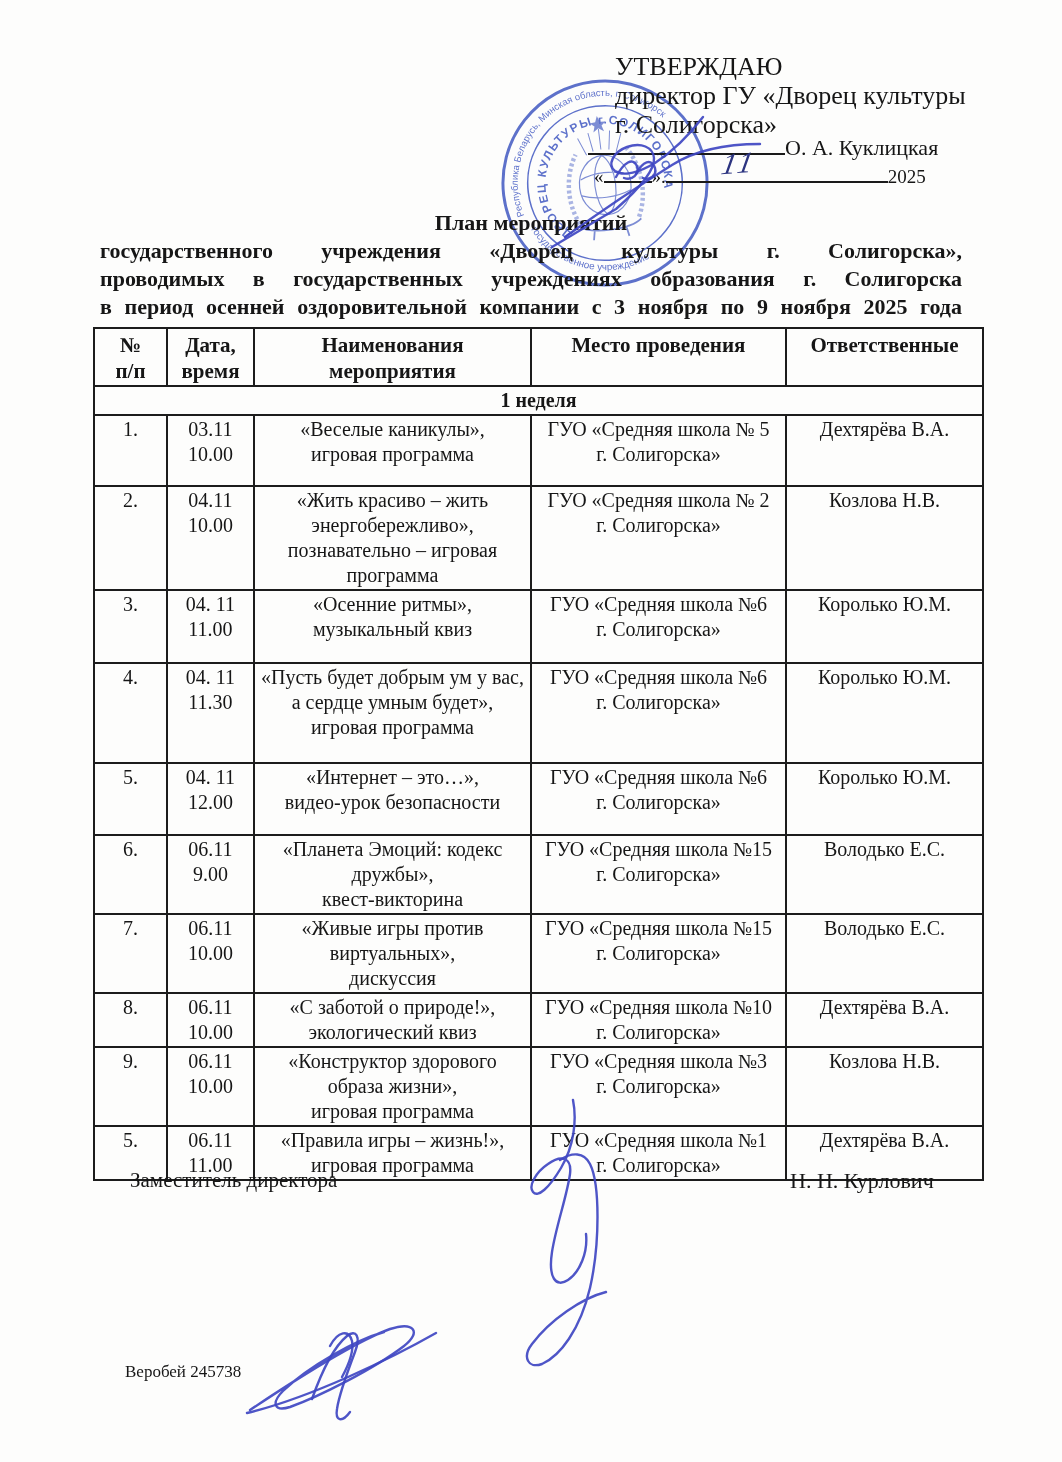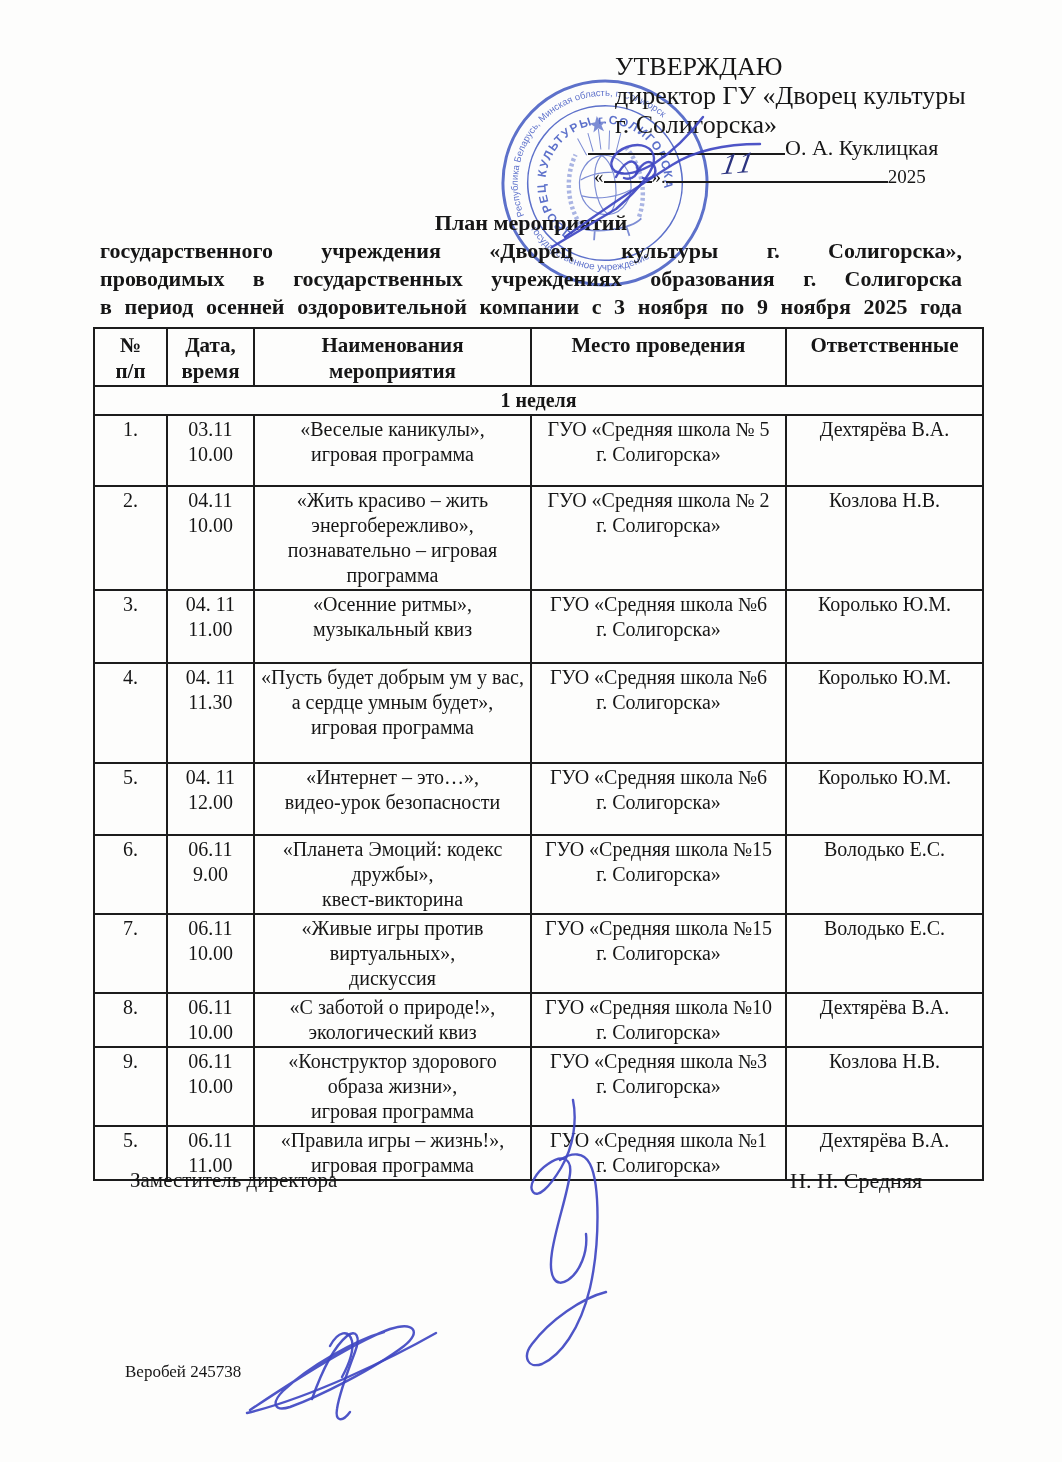--- a/index.html
+++ b/index.html
@@ -287,21 +287,21 @@
       <td>
             <div>ГУО «Средняя школа №1</div>
             <div>г. Солигорска»</div>
           </td>
       <td class="resp">Дехтярёва В.А.</td>
     </tr>
   </tbody>
     </table>
 
   <div class="foot-pos">Заместитель директора</div>
-  <div class="foot-name">Н. Н. Средняя</div>
+  <div class="foot-name">Н. Н. Курлович</div>
   <div class="bottom-note">Веробей 245738</div>
 
   <svg class="pen" width="1062" height="1462" viewBox="0 0 1062 1462">
     <g>
       <path d="M 703 117 C 690 134 672 152 655 163 C 640 172 624 177 615 171 C 607 165 613 152 627 147 C 641 142 653 147 654 158 C 655 170 640 188 616 209 L 552 247"></path>
       <path d="M 565 237 C 600 212 648 180 672 165 C 694 151 722 144 760 144"></path>
     </g>
     <g>
       <path d="M 616 177 C 624 162 633 157 637 166 C 640 174 632 181 624 178"></path>
       <path d="M 636 174 C 643 161 651 158 655 168 C 657 175 650 181 643 178"></path>

